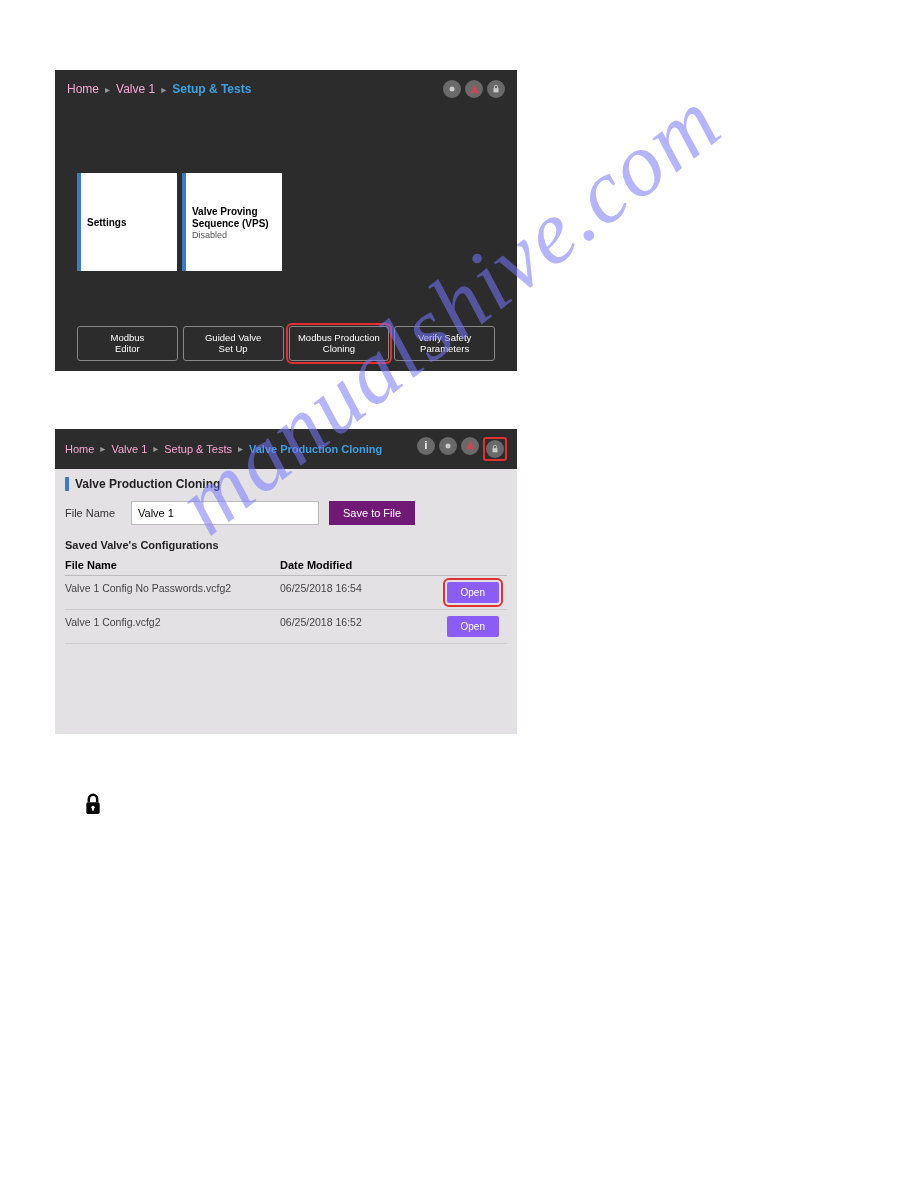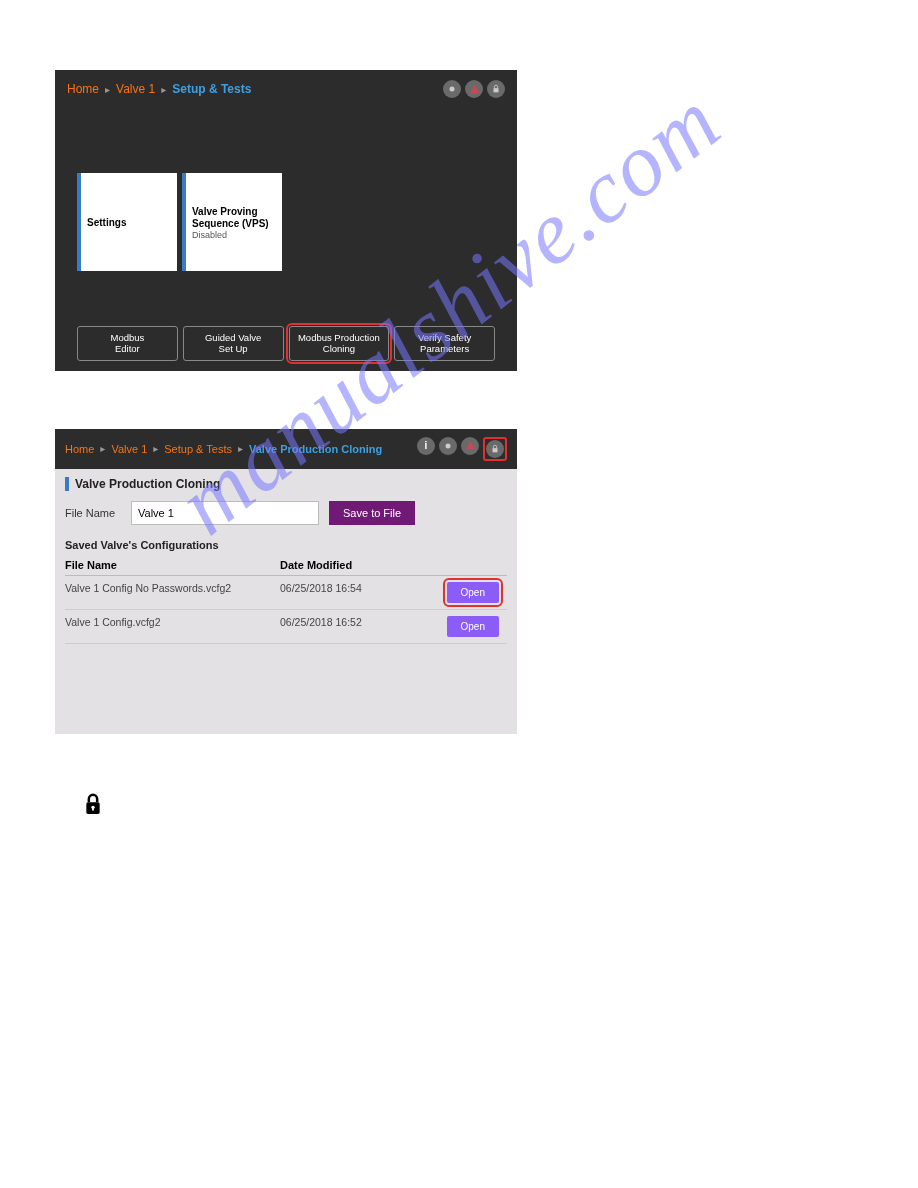--- a/index.html
+++ b/index.html
@@ -45,21 +45,21 @@
   }
   .breadcrumb {
     font-size: 12px;
     color: #fff;
     display: flex;
     align-items: center;
     gap: 6px;
   }
   .breadcrumb .chevron { color: #999; font-size: 10px; }
   .breadcrumb .current { color: #3da0e0; font-weight: 600; }
-  .breadcrumb a { color: #f97316; text-decoration: none; }
+  .breadcrumb a { color: #f9a8d4; text-decoration: none; }
   .topicons {
     display: flex;
     gap: 4px;
   }
   .circ {
     width: 18px;
     height: 18px;
     border-radius: 50%;
     background: #6a6a6a;
     display: flex;

